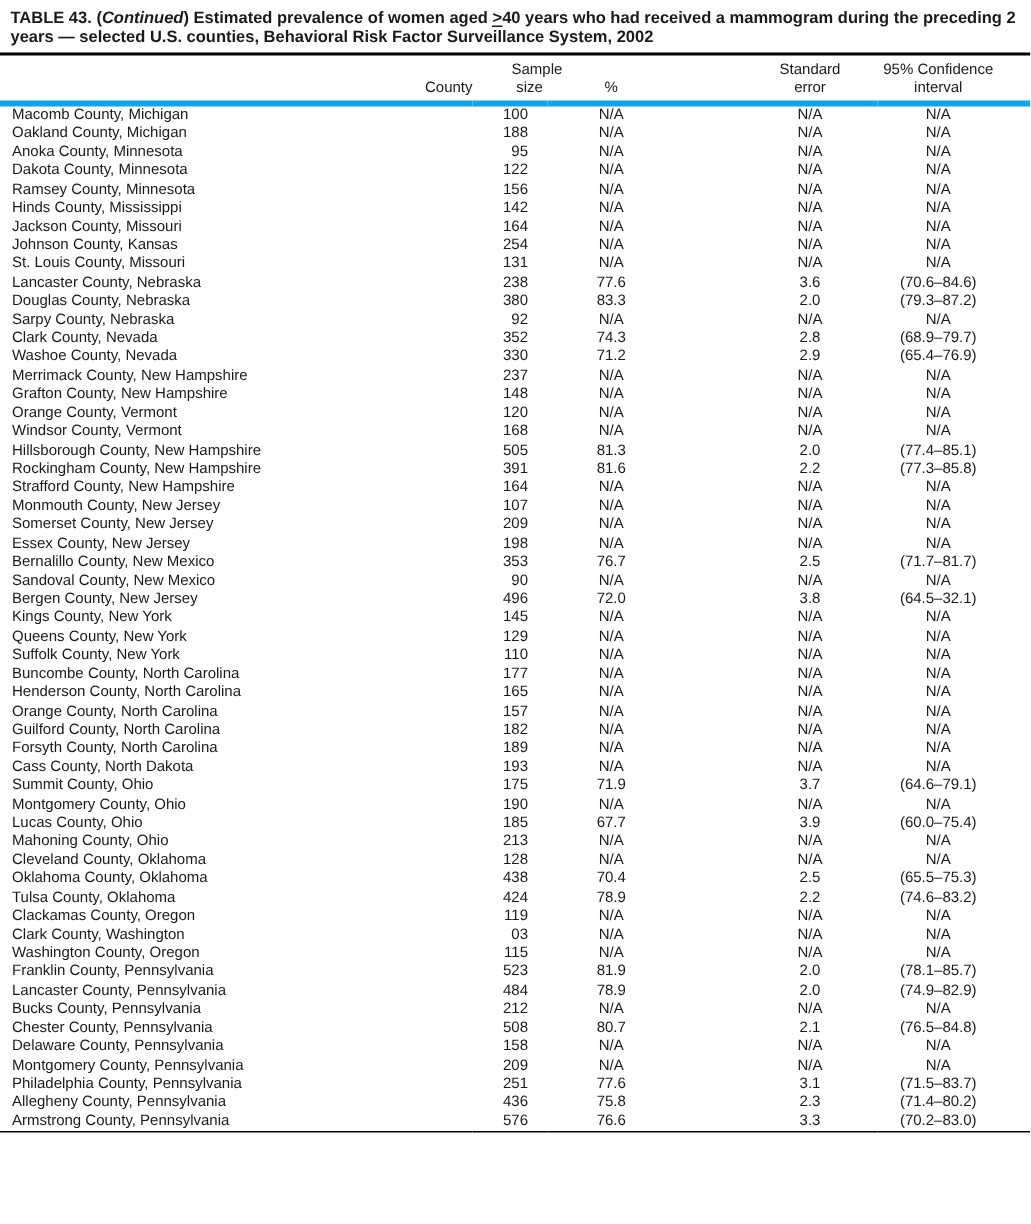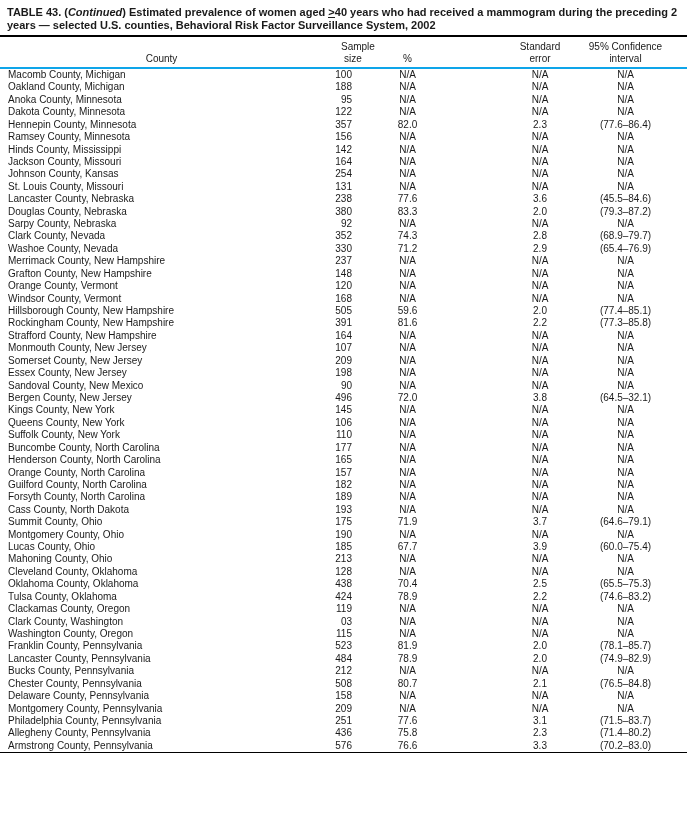--- a/index.html
+++ b/index.html
@@ -42,36 +42,36 @@
     border-collapse: collapse;
     border-bottom: 1px solid #000000;
     font-size: 10px;
     color: #1a1a1a;
   }
   thead th {
     font-weight: normal;
     vertical-align: bottom;
     padding: 4px 0 3px 0;
     line-height: 11.5px;
-    border-bottom: 2px solid #0ea5e9;
+    border-bottom: 4px solid #0ea5e9;
     white-space: nowrap;
   }
   tbody td {
     padding: 0;
     line-height: 12.42px;
     white-space: nowrap;
     overflow: visible;
     vertical-align: bottom;
   }
   .c-county  { text-align: left;  padding-left: 8px; }
   .c-sample  { text-align: right; padding-right: 13px; }
   .c-pct     { text-align: center; }
   .c-se      { text-align: center; padding-left: 45px; }
   .c-ci      { text-align: center; padding-right: 21px; }
-  th.c-county { text-align: center; padding-left: 8px; }
+  th.c-county { text-align: right; padding-left: 8px; }
   th.c-sample { text-align: center; padding-left: 26px; padding-right: 0; }
 </style>
 </head>
 <body>
 
 <div class="page">
 
   <p class="tbl-title"><span>TABLE 43. (</span><span class="cont">Continued</span><span>) Estimated prevalence of women aged </span><span class="geq">&gt;</span><span>40 years who had received a mammogram during the preceding 2 years — selected U.S. counties, Behavioral Risk Factor Surveillance System, 2002</span></p>
 
   <div class="rule-thick"></div>
@@ -125,27 +125,20 @@
           <td class="c-ci">N/A</td>
         </tr>
         <tr>
           <td class="c-county">Dakota County, Minnesota</td>
           <td class="c-sample">122</td>
           <td class="c-pct">N/A</td>
           <td class="c-se">N/A</td>
           <td class="c-ci">N/A</td>
         </tr>
         <tr>
-          <td class="c-county">Hennepin County, Minnesota</td>
-          <td class="c-sample">357</td>
-          <td class="c-pct">82.0</td>
-          <td class="c-se">2.3</td>
-          <td class="c-ci">(77.6–86.4)</td>
-        </tr>
-        <tr>
           <td class="c-county">Ramsey County, Minnesota</td>
           <td class="c-sample">156</td>
           <td class="c-pct">N/A</td>
           <td class="c-se">N/A</td>
           <td class="c-ci">N/A</td>
         </tr>
         <tr>
           <td class="c-county">Hinds County, Mississippi</td>
           <td class="c-sample">142</td>
           <td class="c-pct">N/A</td>
@@ -171,21 +164,21 @@
           <td class="c-sample">131</td>
           <td class="c-pct">N/A</td>
           <td class="c-se">N/A</td>
           <td class="c-ci">N/A</td>
         </tr>
         <tr>
           <td class="c-county">Lancaster County, Nebraska</td>
           <td class="c-sample">238</td>
           <td class="c-pct">77.6</td>
           <td class="c-se">3.6</td>
-          <td class="c-ci">(45.5–84.6)</td>
+          <td class="c-ci">(70.6–84.6)</td>
         </tr>
         <tr>
           <td class="c-county">Douglas County, Nebraska</td>
           <td class="c-sample">380</td>
           <td class="c-pct">83.3</td>
           <td class="c-se">2.0</td>
           <td class="c-ci">(79.3–87.2)</td>
         </tr>
         <tr>
           <td class="c-county">Sarpy County, Nebraska</td>
@@ -232,21 +225,21 @@
         <tr>
           <td class="c-county">Windsor County, Vermont</td>
           <td class="c-sample">168</td>
           <td class="c-pct">N/A</td>
           <td class="c-se">N/A</td>
           <td class="c-ci">N/A</td>
         </tr>
         <tr>
           <td class="c-county">Hillsborough County, New Hampshire</td>
           <td class="c-sample">505</td>
-          <td class="c-pct">59.6</td>
+          <td class="c-pct">81.3</td>
           <td class="c-se">2.0</td>
           <td class="c-ci">(77.4–85.1)</td>
         </tr>
         <tr>
           <td class="c-county">Rockingham County, New Hampshire</td>
           <td class="c-sample">391</td>
           <td class="c-pct">81.6</td>
           <td class="c-se">2.2</td>
           <td class="c-ci">(77.3–85.8)</td>
         </tr>
@@ -272,20 +265,27 @@
           <td class="c-ci">N/A</td>
         </tr>
         <tr>
           <td class="c-county">Essex County, New Jersey</td>
           <td class="c-sample">198</td>
           <td class="c-pct">N/A</td>
           <td class="c-se">N/A</td>
           <td class="c-ci">N/A</td>
         </tr>
         <tr>
+          <td class="c-county">Bernalillo County, New Mexico</td>
+          <td class="c-sample">353</td>
+          <td class="c-pct">76.7</td>
+          <td class="c-se">2.5</td>
+          <td class="c-ci">(71.7–81.7)</td>
+        </tr>
+        <tr>
           <td class="c-county">Sandoval County, New Mexico</td>
           <td class="c-sample">90</td>
           <td class="c-pct">N/A</td>
           <td class="c-se">N/A</td>
           <td class="c-ci">N/A</td>
         </tr>
         <tr>
           <td class="c-county">Bergen County, New Jersey</td>
           <td class="c-sample">496</td>
           <td class="c-pct">72.0</td>
@@ -294,21 +294,21 @@
         </tr>
         <tr>
           <td class="c-county">Kings County, New York</td>
           <td class="c-sample">145</td>
           <td class="c-pct">N/A</td>
           <td class="c-se">N/A</td>
           <td class="c-ci">N/A</td>
         </tr>
         <tr>
           <td class="c-county">Queens County, New York</td>
-          <td class="c-sample">106</td>
+          <td class="c-sample">129</td>
           <td class="c-pct">N/A</td>
           <td class="c-se">N/A</td>
           <td class="c-ci">N/A</td>
         </tr>
         <tr>
           <td class="c-county">Suffolk County, New York</td>
           <td class="c-sample">110</td>
           <td class="c-pct">N/A</td>
           <td class="c-se">N/A</td>
           <td class="c-ci">N/A</td>

